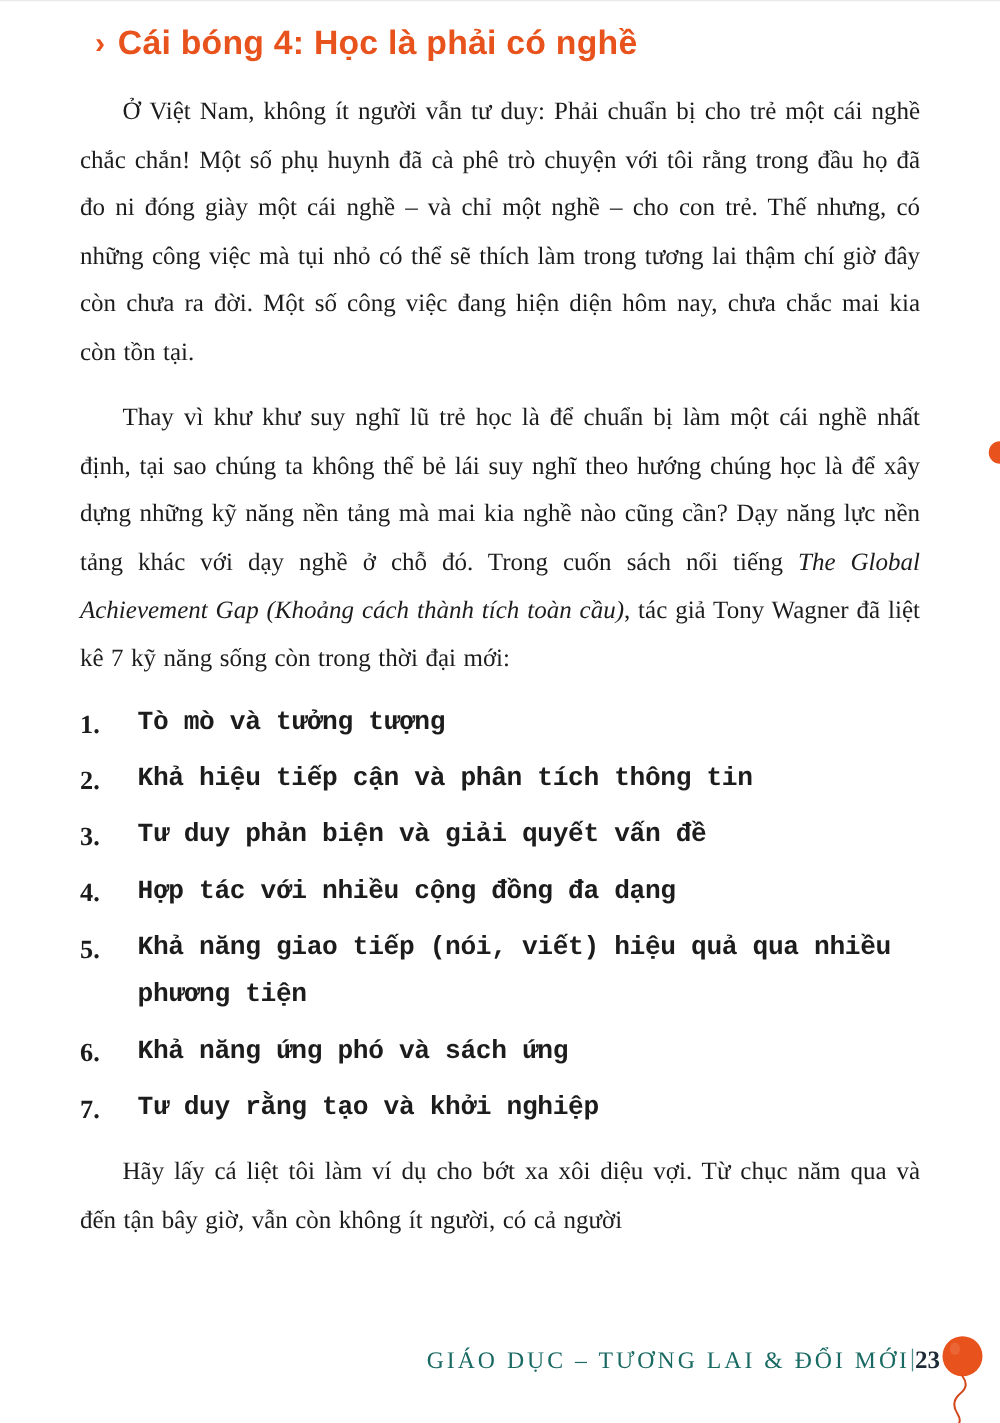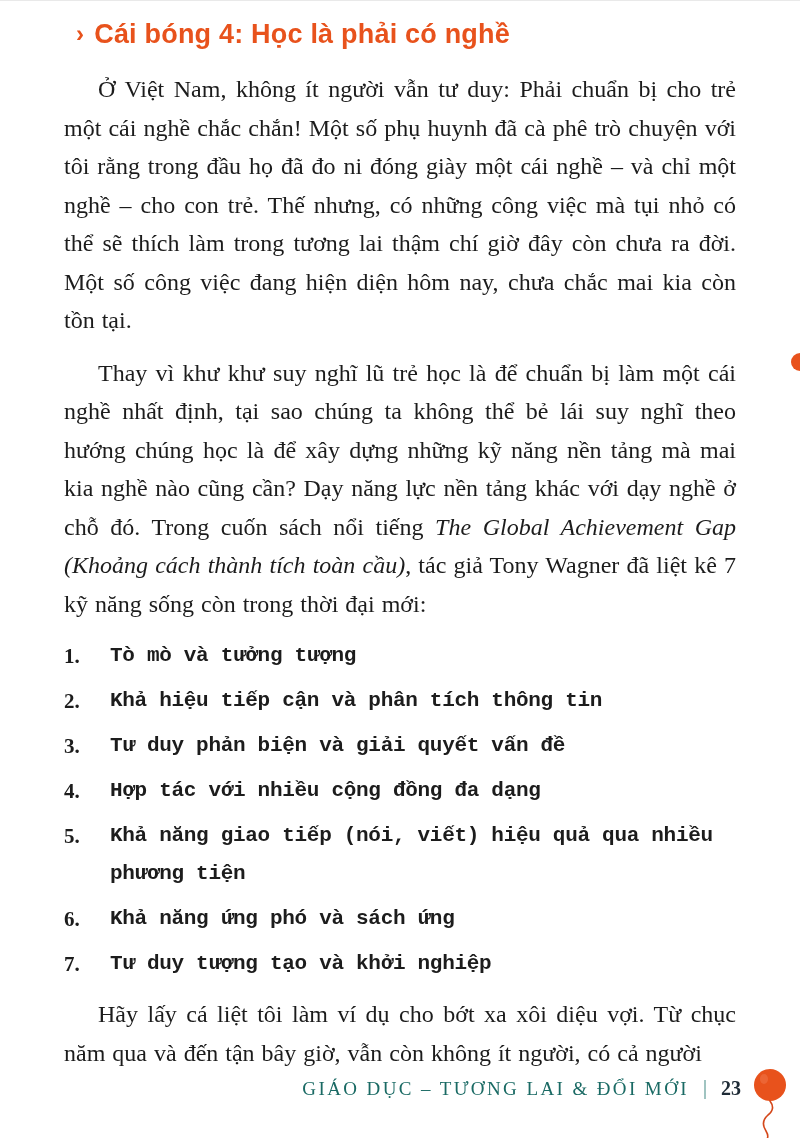--- a/index.html
+++ b/index.html
@@ -28,21 +28,21 @@
     margin: 4px 0 20px 12px;
     letter-spacing: 0.2px;
   }
   .title .marker {
     font-size: 24px;
     margin-right: 10px;
     position: relative;
     top: -1px;
   }
   .para {
-    font-size: 24px;
+    font-size: 20px;
     line-height: 38.5px;
     text-align: justify;
     text-indent: 34px;
     margin-bottom: 14px;
     word-spacing: 1px;
   }
   .para .italic { font-style: italic; }
   .skills {
     list-style: none;
     margin: 10px 0 12px 0;
@@ -59,25 +59,25 @@
     flex: 0 0 46px;
     padding-left: 0px;
   }
   .skills .text {
     flex: 1;
     letter-spacing: -0.3px;
     font-family: Liberation Mono, monospace;
   }
   .footer {
     position: absolute;
-    right: 59px;
+    right: 48px;
     top: 1076px;
     display: flex;
     align-items: baseline;
-    gap: 14px;
+    gap: 0;
     font-family: "Liberation Serif", serif;
   }
   .footer-text {
     font-size: 19px;
     letter-spacing: 2.4px;
     color: #1a6a64;
   }
   .footer-sep {
     font-size: 20px;
     color: #4b8f89;
@@ -140,21 +140,21 @@
       <li>
         <span class="num">5.</span>
         <span class="text">Khả năng giao tiếp (nói, viết) hiệu quả qua nhiều phương tiện</span>
       </li>
       <li>
         <span class="num">6.</span>
         <span class="text">Khả năng ứng phó và sách ứng</span>
       </li>
       <li>
         <span class="num">7.</span>
-        <span class="text">Tư duy tượng tạo và khởi nghiệp</span>
+        <span class="text">Tư duy rằng tạo và khởi nghiệp</span>
       </li>
     </ol>
 
     <p class="para">Hãy lấy cá liệt tôi làm ví dụ cho bớt xa xôi diệu vợi. Từ chục năm qua và đến tận bây giờ, vẫn còn không ít người, có cả người</p>
 
   </div>
 
   <div class="footer">
     <span class="footer-text">GIÁO DỤC – TƯƠNG LAI &amp; ĐỔI MỚI</span>
     <span class="footer-sep">|</span>

